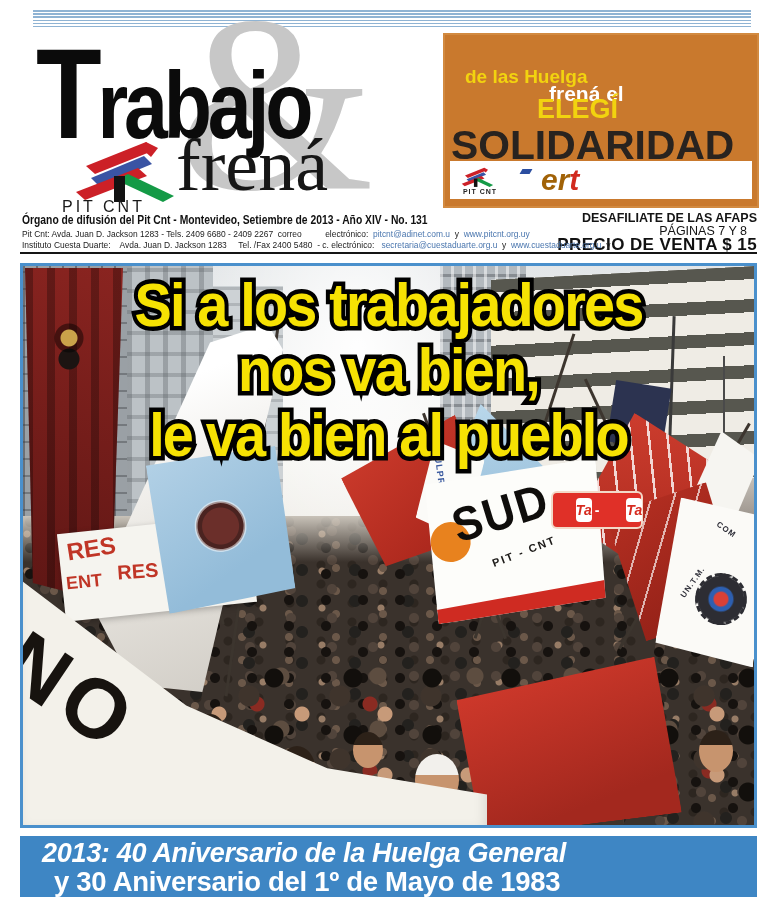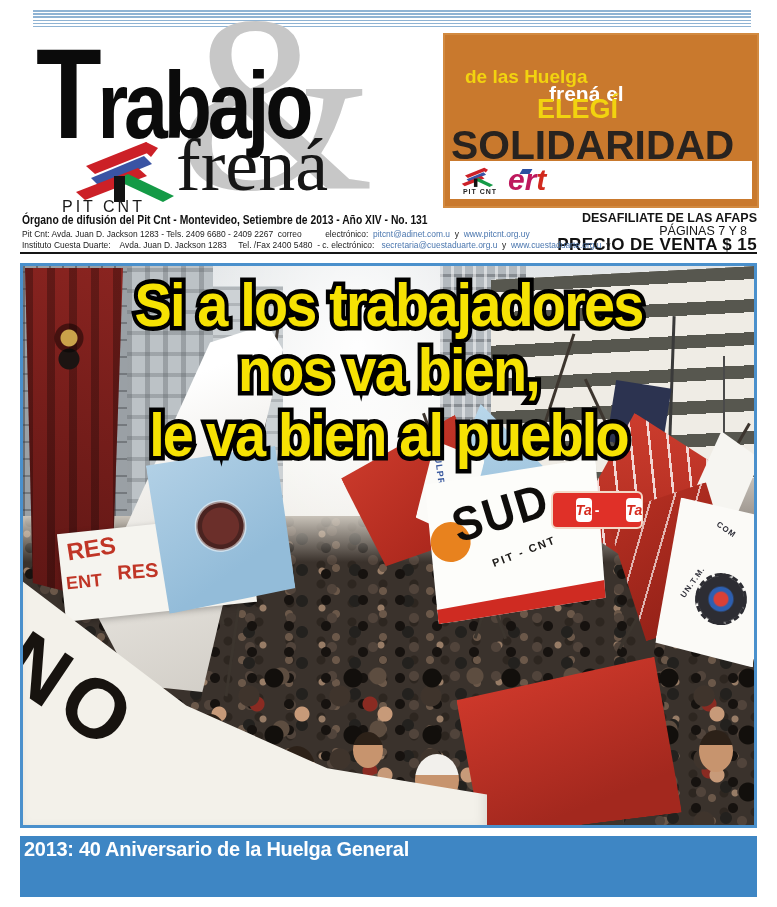--- a/index.html
+++ b/index.html
@@ -32,21 +32,21 @@
   .adbox .a4{left:92px;top:62px;display:flex;align-items:flex-end;}
   .adbox .a4w{font-size:35px;font-weight:900;color:#ffffff;line-height:1;}
   .adbox .a4y{font-size:27px;font-weight:700;color:#f2d30f;line-height:1.05;margin-left:2px;}
   .adbox .a5{left:8px;top:92px;font-size:40px;font-weight:900;color:#29231f;line-height:1;
              letter-spacing:0px;transform:scaleX(1.02);transform-origin:left;}
   .adstrip{left:7px;top:128px;width:302px;height:38px;background:#fff;display:flex;
            align-items:center;padding:0 4px;box-sizing:border-box;}
   .minilogo-wrap{display:flex;flex-direction:column;align-items:center;width:52px;}
   .minipit{font-size:7px;font-weight:700;letter-spacing:1px;color:#222;line-height:1;}
   .ert{font-style:italic;font-weight:900;font-size:30px;line-height:1;margin:0 6px 0 2px;position:relative;}
-  .ert .er{color:#be185d;}
+  .ert .er{color:#a16207;margin-left:33px;}
   .ert .t{color:#d12a1e;}
   .ert .blue-accent{position:absolute;left:13px;top:4px;width:10px;height:5px;background:#2b4ea0;
         transform:skewX(-30deg);}
   .adcap{font-size:9.5px;font-weight:700;color:#131313;line-height:11px;white-space:nowrap;}
 
   
   .rinfo1{right:20px;top:211px;font-size:12.5px;font-weight:700;color:#141414;}
   .rinfo2{right:30px;top:224px;font-size:12.5px;font-weight:400;color:#141414;}
   .price{right:20px;top:235px;font-size:17px;font-weight:700;color:#111;letter-spacing:.4px;}
 
@@ -198,21 +198,21 @@
     transform:rotate(-20deg);clip-path:polygon(0 10%,100% 0,90% 100%,6% 90%);}
 
   
   .headline{left:0;top:6px;width:731px;text-align:center;z-index:50;}
   .hl-line{font-weight:900;font-size:62px;line-height:65px;letter-spacing:-2px;color:#f6e203;
     -webkit-text-stroke:9px #000;paint-order:stroke fill;transform:scaleX(.9);white-space:nowrap;}
 
   
   .footerbar{left:20px;top:836px;width:737px;height:61px;background:#3e86c4;z-index:6;color:#fff;
     font-weight:700;}
-  .fb1{position:absolute;left:4px;top:2px;font-size:20px;letter-spacing:-.3px;}
+  .fb1{position:absolute;left:22px;top:2px;font-size:27px;letter-spacing:-.3px;font-style:italic;}
   .fb2{position:absolute;left:34px;top:30px;font-size:27.5px;letter-spacing:-.3px;}
 </style>
 </head>
 <body>
 
 <div class="page">
 
   <div class="abs toplines"></div>
 
   <div class="abs amp">&amp;</div>
@@ -363,15 +363,16 @@
 
     <div class="abs headline">
       <div class="hl-line">Si a los trabajadores</div>
       <div class="hl-line">nos va bien,</div>
       <div class="hl-line">le va bien al pueblo</div>
     </div>
   </div>
 
   <div class="abs footerbar">
     <div class="fb1">2013: 40 Aniversario de la Huelga General</div>
+    <div class="fb2">y 30 Aniversario del 1º de Mayo de 1983</div>
   </div>
 
 </div>
 
 </body></html>

